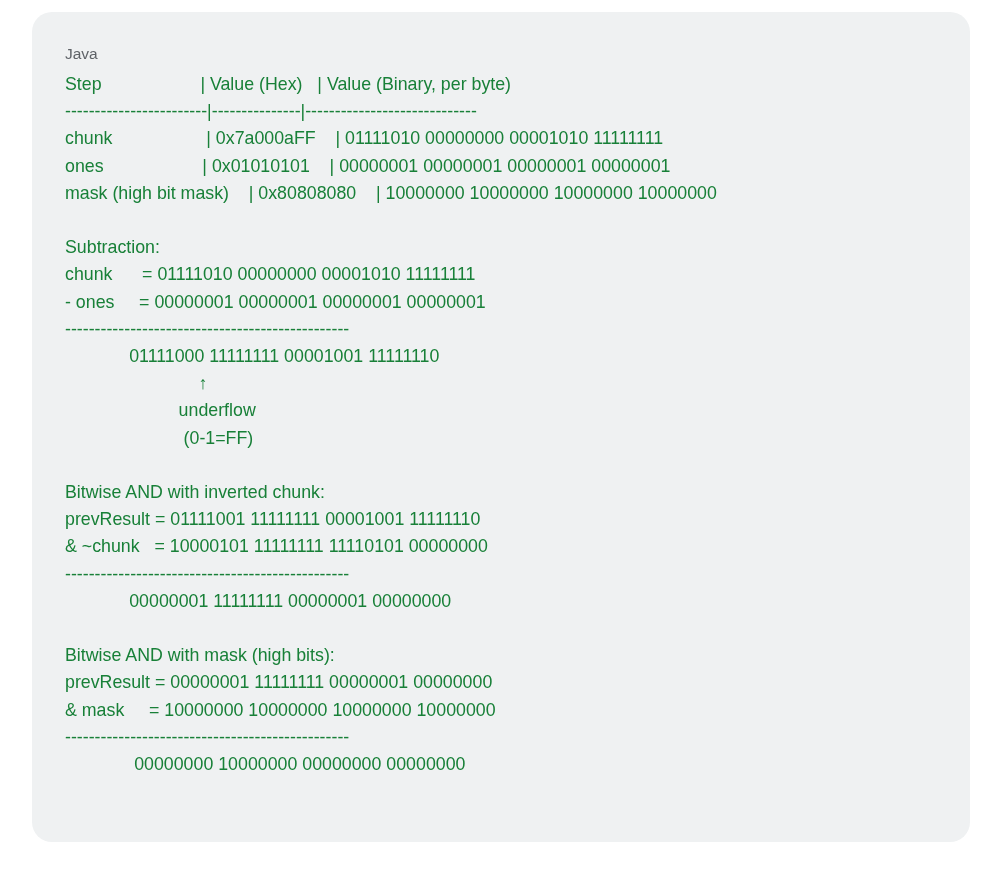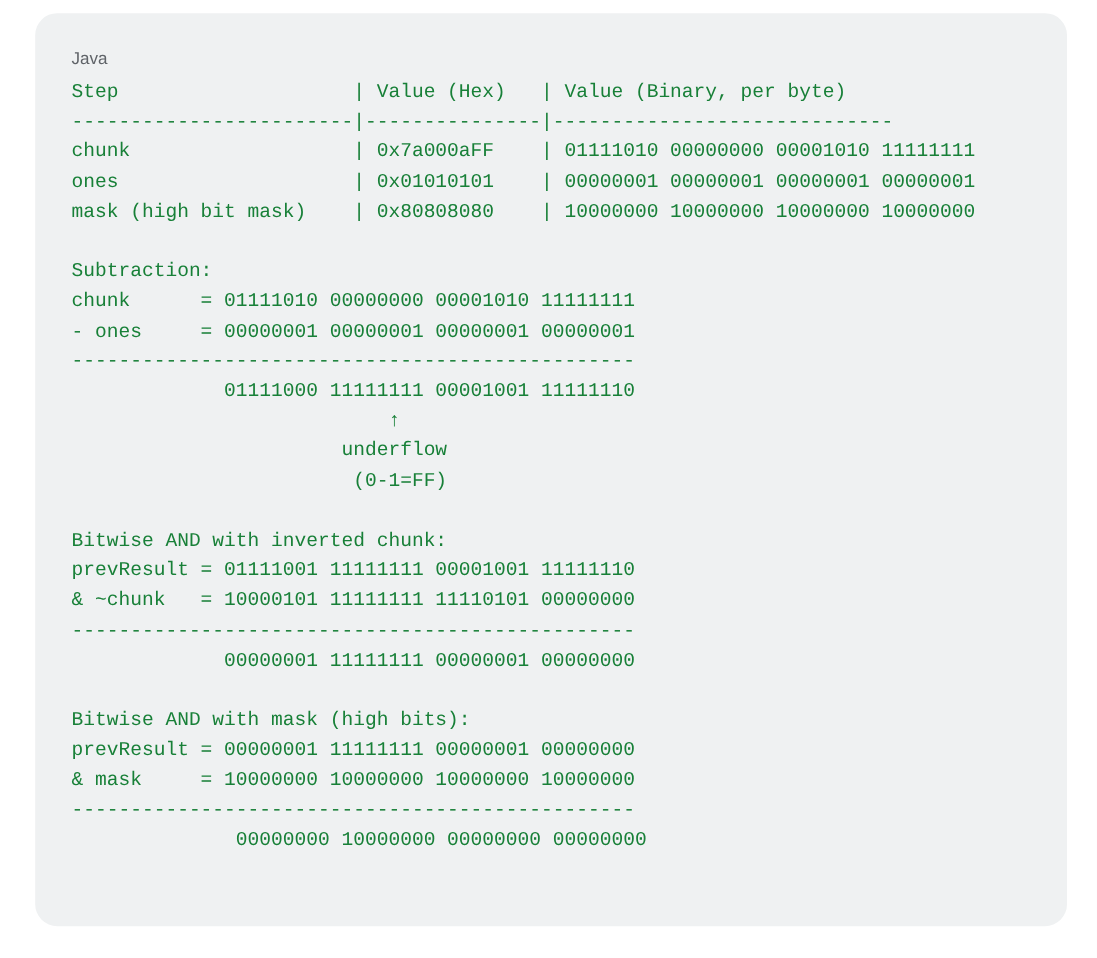--- a/index.html
+++ b/index.html
@@ -28,21 +28,21 @@
   }
   .lang-label {
     font-family: "Liberation Sans", sans-serif;
     font-size: 15.5px;
     line-height: 20px;
     color: var(--label-gray, #5f6368);
   }
   pre.code {
     margin: 7px 0 0 0;
     padding: 0;
-    font-family: Liberation Mono, monospace;
+    font-family: Liberation Sans, sans-serif;
     font-size: 17.8px;
     line-height: 27.2px;
     color: var(--code-green, #188038);
     white-space: pre;
   }
 </style>
 </head>
 <body>
 
 <div class="code-card">

